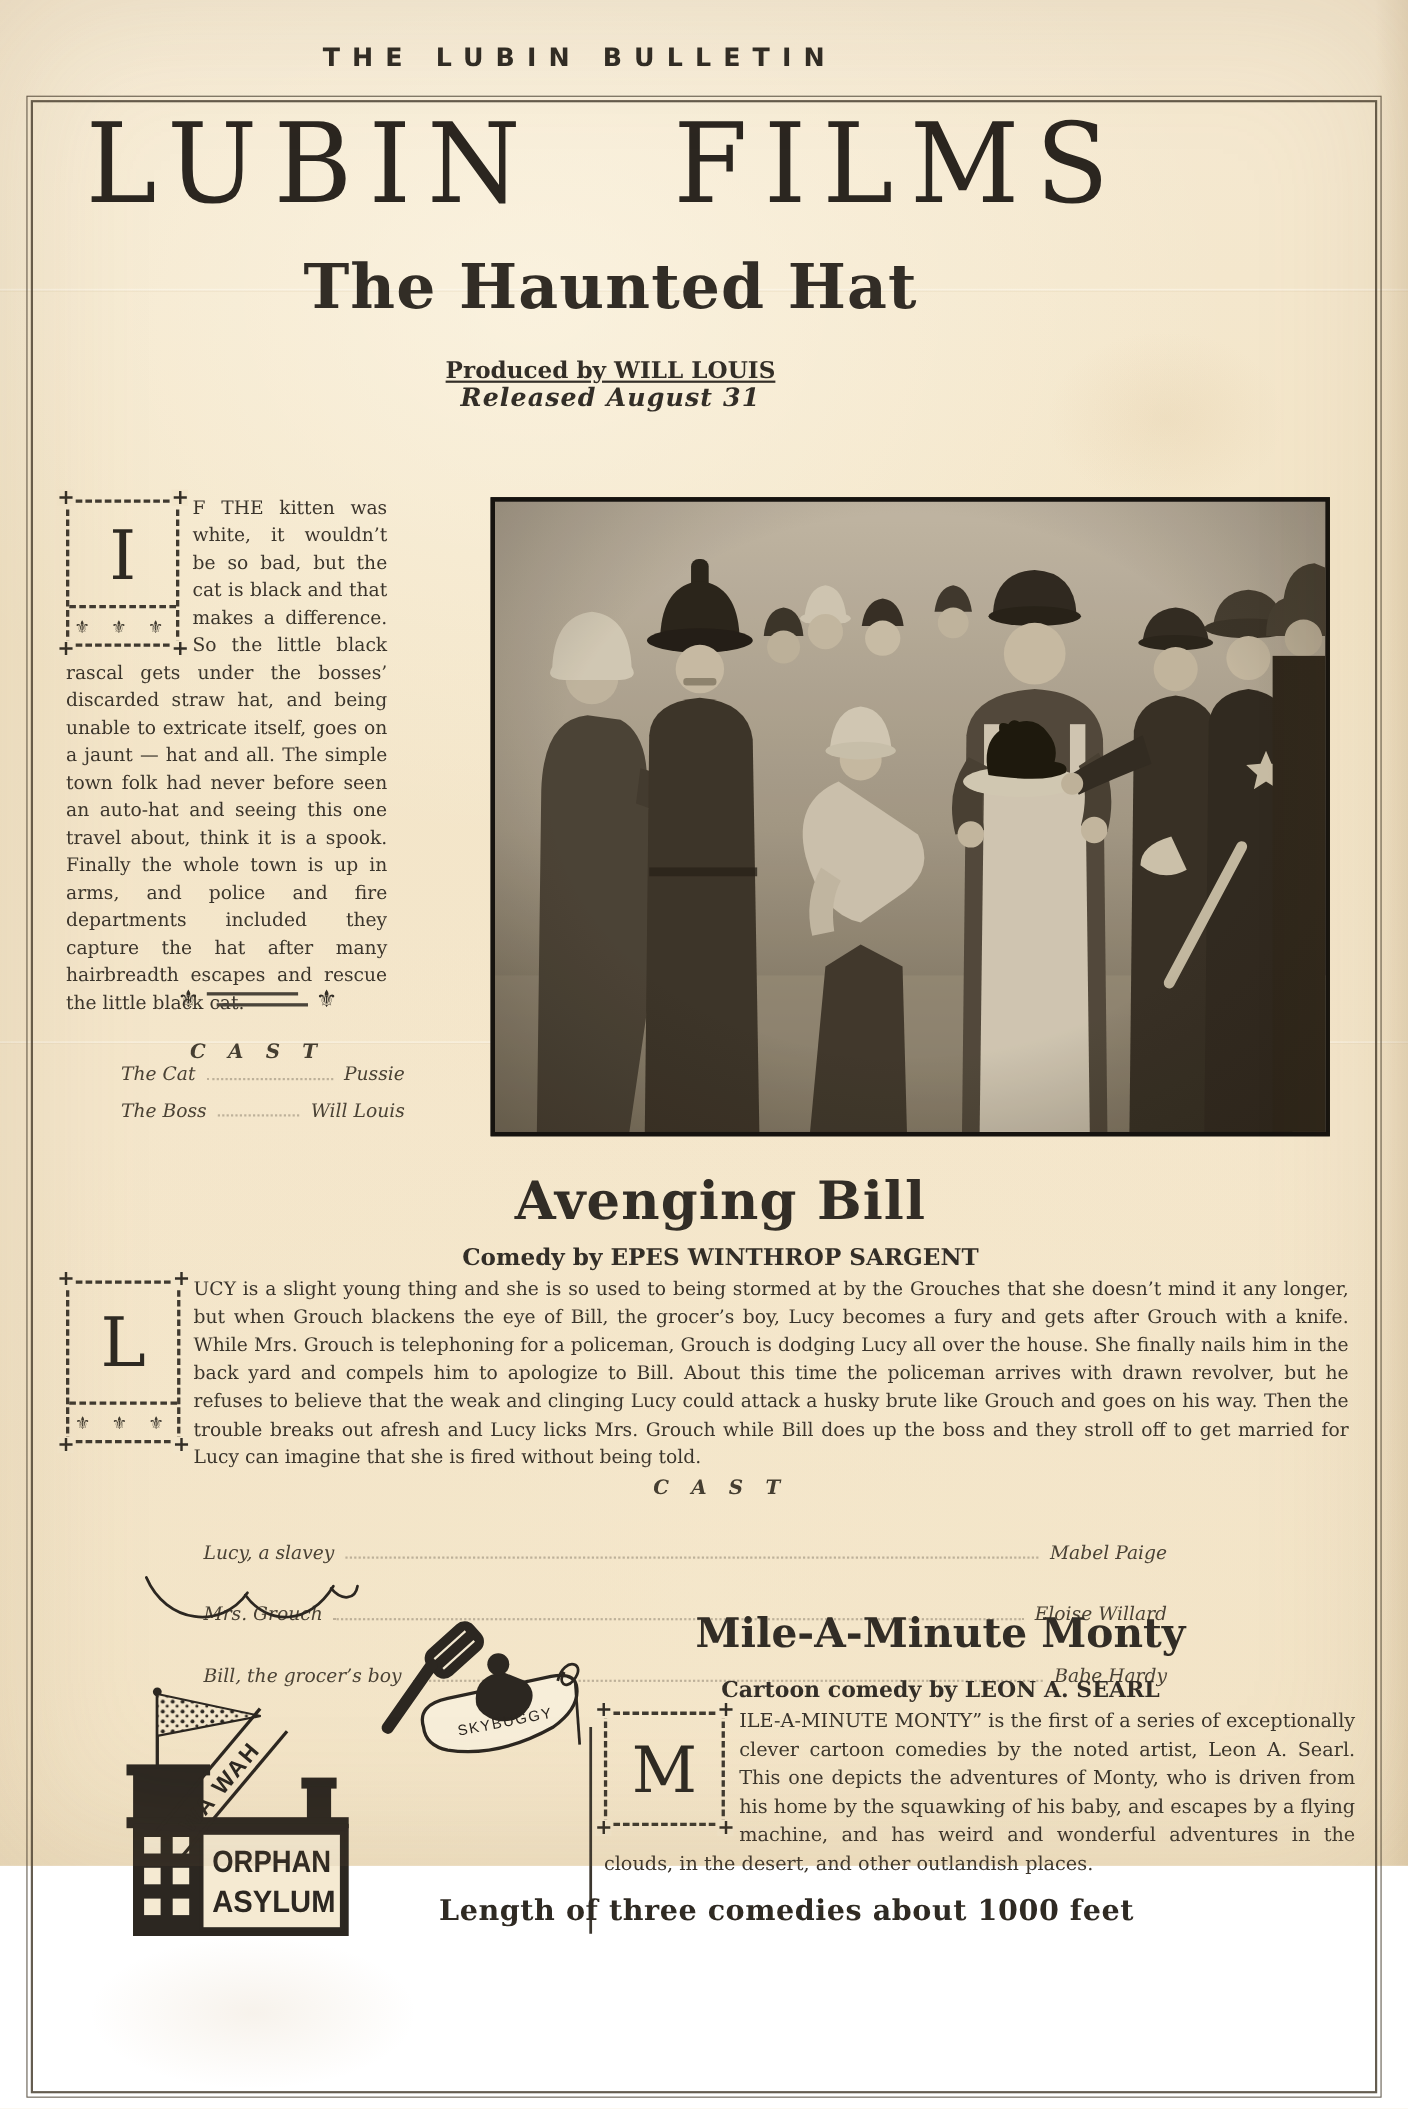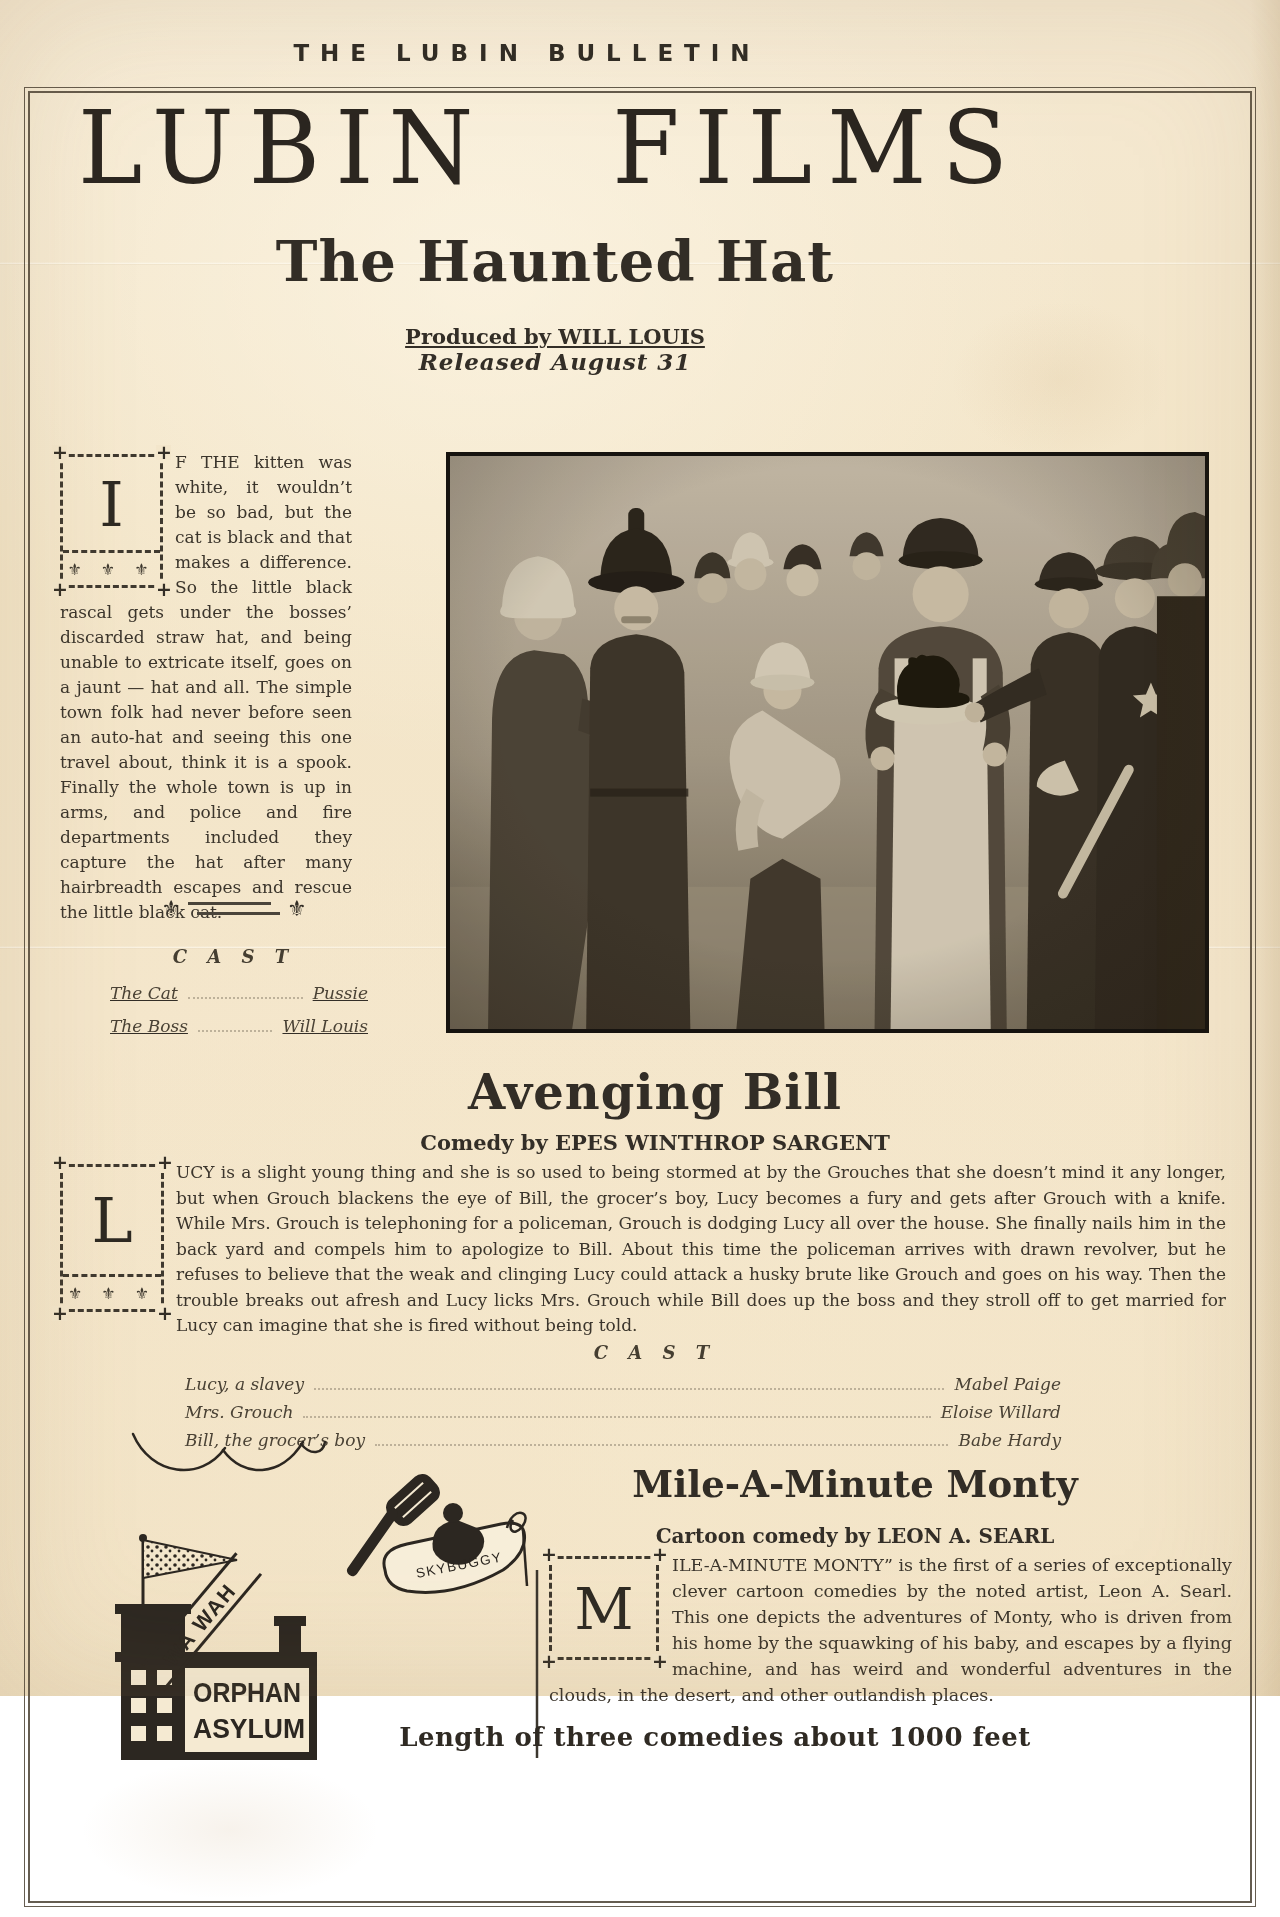--- a/index.html
+++ b/index.html
@@ -59,34 +59,34 @@
 
   .hh-cast{left:88px;top:898px;width:292px;}
   .orn{display:flex;align-items:center;justify-content:center;}
   .orn-fleur{font-size:22px;color:#332e26;line-height:1;}
   .orn-lines{display:flex;flex-direction:column;gap:7px;width:92px;margin:0 7px 2px;}
   .orn-lines .l1{height:3px;background:#4a443a;margin-right:9px;}
   .orn-lines .l2{height:3px;background:#4a443a;margin-left:9px;}
   .cast-heading{font:italic 700 18px "DejaVu Serif",serif;letter-spacing:7px;color:#453e31;}
   .hh-cast .cast-heading{margin-top:26px;text-align:center;}
   .cast-row{display:flex;align-items:baseline;font:italic 17px "DejaVu Serif",serif;color:#4a4235;}
-  .hh-rows{margin-top:16px;padding:0 12px 0 22px;text-decoration:underline;}
+  .hh-rows{padding:0 12px 0 22px;}
   .hh-rows .cast-row{height:33px;}
   .leader{flex:1;border-bottom:2px dotted rgba(74,66,53,.32);margin:0 10px 5px;}
 
   .photo{left:446px;top:452px;width:763px;height:581px;border:4px solid #16130f;
         box-sizing:border-box;background:#23201b;}
   .photo svg{display:block;width:100%;height:100%;}
 
   .ab-title{left:30px;top:1064px;width:1250px;font-size:48px;letter-spacing:1px;}
   .ab-credit{left:30px;top:1130px;width:1250px;font:700 21px "DejaVu Serif",serif;}
   .ab-para{left:60px;top:1160px;width:1166px;font-size:17px;line-height:25.5px;}
   .ab-cast-heading{left:30px;top:1342px;width:1250px;text-align:center;}
   .ab-rows{left:185px;top:1374px;width:876px;}
-  .ab-rows .cast-row{height:28px;}
+  .ab-rows .cast-row{height:28px;margin-top:28px;}
 
   .mm-title{left:480px;top:1462px;width:750px;font-size:37px;}
   .mm-credit{left:480px;top:1524px;width:750px;font:700 20px "DejaVu Serif",serif;}
   .mm-para{left:549px;top:1552px;width:683px;font-size:17.5px;line-height:26px;}
 
   .footer-length{left:130px;top:1722px;width:1170px;font:700 26px "DejaVu Serif",serif;
         color:#2f2a23;letter-spacing:.5px;}
 
   .cartoon{left:55px;top:1418px;width:492px;height:348px;}
   .cartoon svg{display:block;width:100%;height:100%;}

